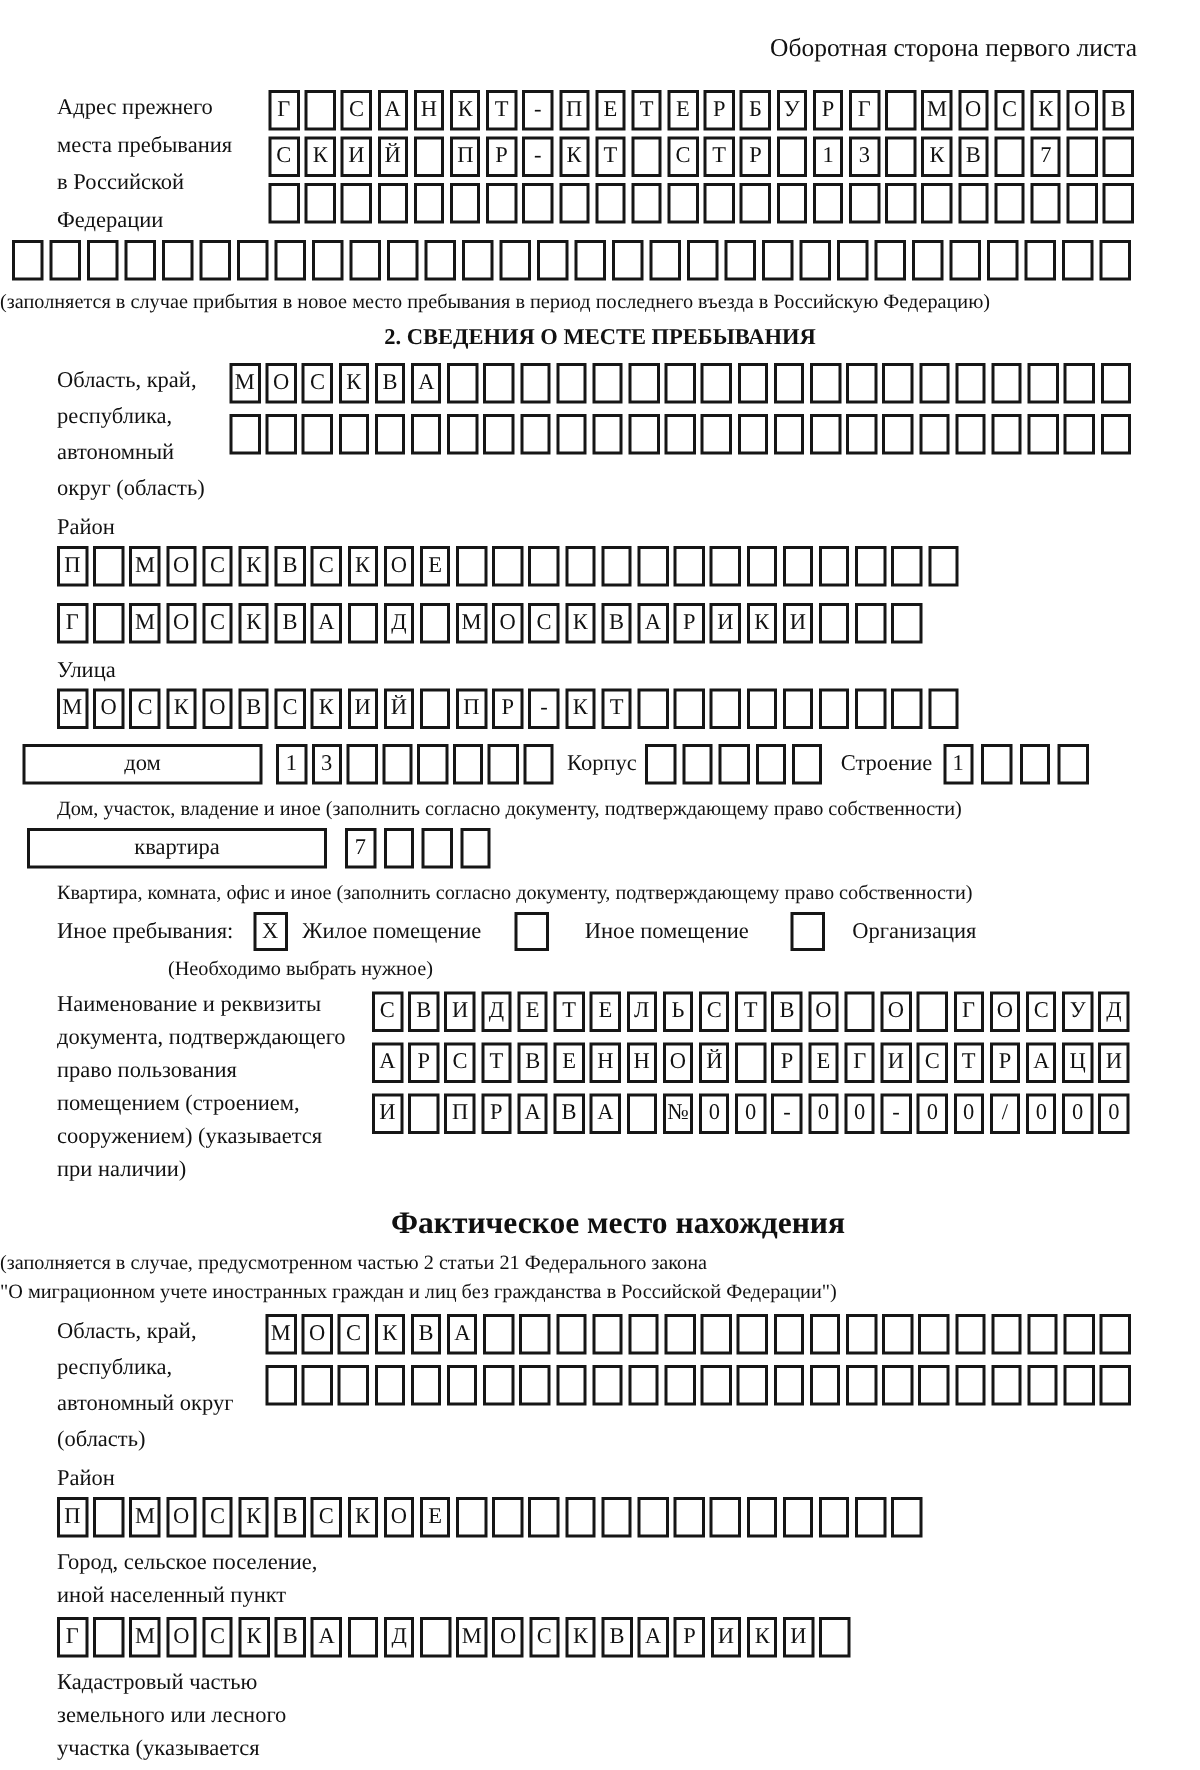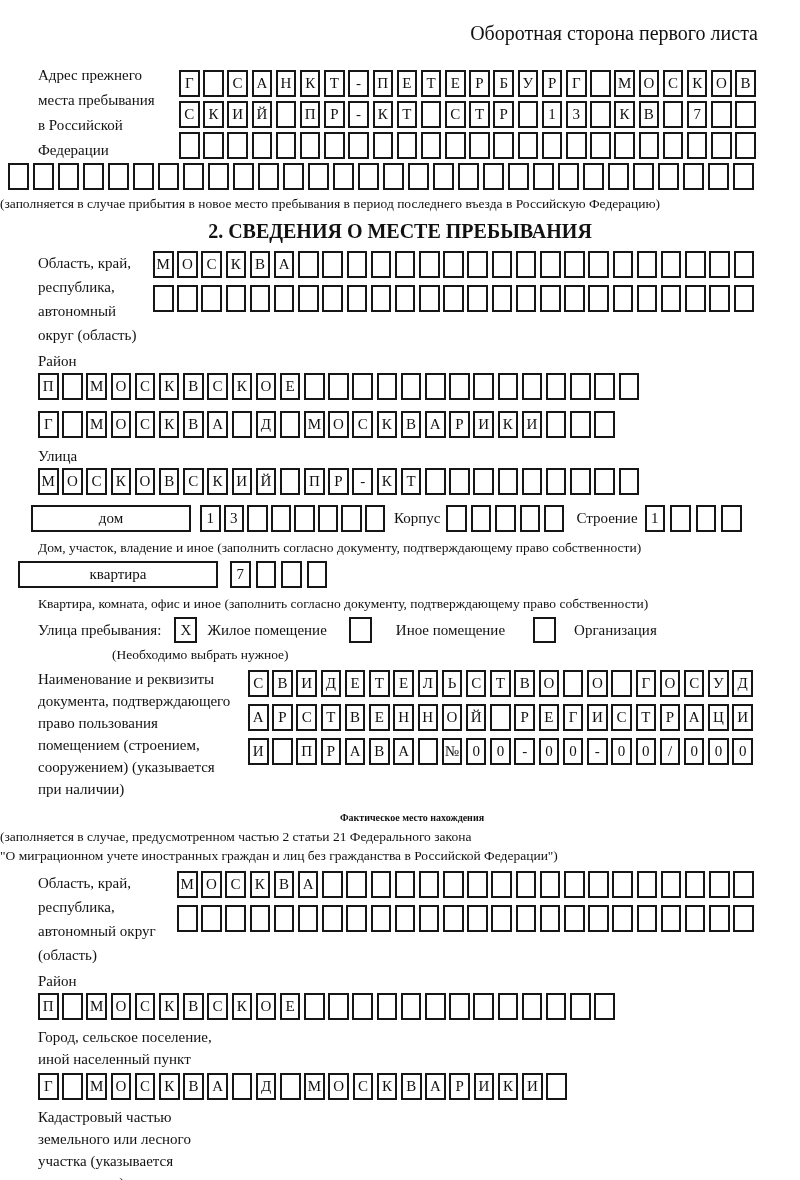--- a/index.html
+++ b/index.html
@@ -2,58 +2,58 @@
 <html><head>
 <meta charset="utf-8">
 <style>
   * { margin:0; padding:0; box-sizing:border-box; }
   html,body { background:#fff; }
   body {
     width:800px; height:1180px;
     font-family:"Liberation Serif", serif;
     color:#111; overflow:hidden; position:relative;
   }
-  .page-note { text-align:right; padding:22px 42px 0 0; font-size:20px; }
+  .page-note { text-align:right; padding:22px 42px 0 0; font-size:17px; }
   .row { display:flex; align-items:flex-start; }
   .pad { padding-left:38px; }
   .lbl { font-size:15px; line-height:24px; white-space:pre-line; flex-shrink:0; }
   .lbl.tight { line-height:22px; }
   .lbl.wide { line-height:25px; }
   
   .grid { display:flex; justify-content:space-between; margin-bottom:4px; }
   .cell {
     width:20.5px; height:27px; border:2px solid #161616;
     display:flex; align-items:center; justify-content:center;
     font-size:15px; line-height:1; flex-shrink:0; background:#fff;
   }
   .w24 { width:577px; } .w25 { width:601px; } .w30 { width:746px; }
   .w21 { width:505px; } .w22 { width:529px; }
   .w8  { width:185px; } .w5  { width:118px; } .w4  { width:97px; }
   .gap7 { margin-bottom:7px; }
   .caption { text-align:left; font-size:13.5px; line-height:19px; margin:2px 0 0 0; white-space:pre-line; }
-  .sec-title { text-align:center; font-weight:bold; font-size:20px; margin-top:7px; }
-  .sub-title { text-align:center; font-weight:bold; font-size:10px; margin-top:12px;margin-left:24px; }
+  .sec-title { text-align:center; font-weight:bold; font-size:15px; margin-top:7px; }
+  .sub-title { text-align:center; font-weight:bold; font-size:21px; margin-top:12px;margin-left:24px; }
   .namebox {
     height:27px; border:2px solid #161616; display:flex; align-items:center;
     justify-content:center; font-size:15px; flex-shrink:0; background:#fff;
   }
   .chk {
     width:23px; height:26px; border:2px solid #161616; display:flex; align-items:center;
     justify-content:center; font-size:15px; flex-shrink:0; background:#fff;
   }
   .opt-label { font-size:15px; line-height:26px; }
   .stamp-box { border:2px solid #161616; width:362px; height:180px; margin:14px 0 0 400px; background:#fff; }
   .mt2{margin-top:2px;flex-direction:column;} .mt4{margin-top:4px;} .mt6{margin-top:6px;} .mt8{margin-top:8px;}
 </style>
 </head>
 <body>
 
 <div class="page-note">Оборотная сторона первого листа</div>
 
-<div class="row pad" style="margin-top:18px;align-items:flex-end;">
+<div class="row pad" style="margin-top:18px;">
   <div class="lbl wide" style="width:141px;">Адрес прежнего
 места пребывания
 в Российской
 Федерации</div>
   <div>
     <div class="grid w24">
         <div class="cell">Г</div>
         <div class="cell"></div>
         <div class="cell">С</div>
         <div class="cell">А</div>
@@ -315,21 +315,21 @@
       <div class="cell"></div>
       <div class="cell"></div>
       <div class="cell"></div>
       <div class="cell"></div>
       <div class="cell"></div>
       <div class="cell"></div>
       <div class="cell"></div>
     </div>
 </div>
 
-<div class="row mt6" style="padding-left:31px;">
+<div class="row mt6" style="padding-left:15px;">
   <div class="namebox" style="width:160px;">дом</div>
   <div class="grid w8" style="margin-left:9px;">
       <div class="cell">1</div>
       <div class="cell">3</div>
       <div class="cell"></div>
       <div class="cell"></div>
       <div class="cell"></div>
       <div class="cell"></div>
       <div class="cell"></div>
       <div class="cell"></div>
@@ -357,21 +357,21 @@
   <div class="grid w4" style="margin-left:12px;">
       <div class="cell">7</div>
       <div class="cell"></div>
       <div class="cell"></div>
       <div class="cell"></div>
     </div>
 </div>
 <div class="caption" style="text-align:left; padding-left:38px;">Квартира, комната, офис и иное (заполнить согласно документу, подтверждающему право собственности)</div>
 
 <div class="row pad mt4">
-  <div class="opt-label">Улица пребывания:</div>
+  <div class="opt-label">Иное пребывания:</div>
   <div class="chk" style="margin-left:13px;">X</div>
   <div class="opt-label" style="margin-left:10px;">Жилое помещение</div>
   <div class="chk" style="margin-left:22px;"></div>
   <div class="opt-label" style="margin-left:24px;">Иное помещение</div>
   <div class="chk" style="margin-left:28px;"></div>
   <div class="opt-label" style="margin-left:18px;">Организация</div>
 </div>
 <div class="caption" style="text-align:left; padding-left:112px;">(Необходимо выбрать нужное)</div>
 
 <div class="row pad mt4">

